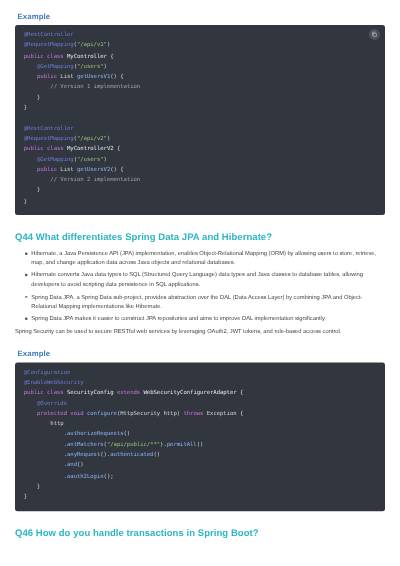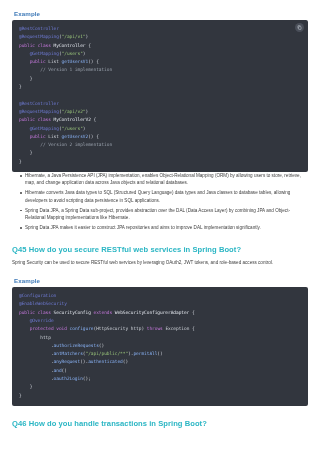--- a/index.html
+++ b/index.html
@@ -134,28 +134,28 @@
         <div class="code-line"><span class="ann">@RequestMapping</span><span class="pl">(</span><span class="str">"/api/v2"</span><span class="pl">)</span></div>
         <div class="code-line"><span class="kw">public</span>&nbsp;<span class="kw">class</span>&nbsp;<span class="cls">MyControllerV2</span>&nbsp;<span class="pl">{</span></div>
         <div class="code-line">&nbsp;&nbsp;&nbsp;&nbsp;<span class="ann">@GetMapping</span><span class="pl">(</span><span class="str">"/users"</span><span class="pl">)</span></div>
         <div class="code-line">&nbsp;&nbsp;&nbsp;&nbsp;<span class="kw">public</span>&nbsp;<span class="pl">List</span>&nbsp;<span class="fn">getUsersV2</span><span class="pl">()</span>&nbsp;<span class="pl">{</span></div>
         <div class="code-line">&nbsp;&nbsp;&nbsp;&nbsp;&nbsp;&nbsp;&nbsp;&nbsp;<span class="cmt">// Version 2 implementation</span></div>
         <div class="code-line">&nbsp;&nbsp;&nbsp;&nbsp;<span class="pl">}</span></div>
         <div class="code-line"><span class="pl">}</span></div>
       </div>
   </div>
 
+  <h2 class="q-heading">Q44 What differentiates Spring Data JPA and Hibernate?</h2>
   <ul class="bullets" id="q44-list">
       <li>Hibernate, a Java Persistence API (JPA) implementation, enables Object-Relational Mapping (ORM) by allowing users to store, retrieve, map, and change application data across Java objects and relational databases.</li>
       <li>Hibernate converts Java data types to SQL (Structured Query Language) data types and Java classes to database tables, allowing developers to avoid scripting data persistence in SQL applications.</li>
       <li>Spring Data JPA, a Spring Data sub-project, provides abstraction over the DAL (Data Access Layer) by combining JPA and Object-Relational Mapping implementations like Hibernate.</li>
       <li>Spring Data JPA makes it easier to construct JPA repositories and aims to improve DAL implementation significantly.</li>
     </ul>
 
-  <h2 class="q-heading">Q45 How do you secure RESTful web services in Spring Boot?</h2>
   <p class="plain">Spring Security can be used to secure RESTful web services by leveraging OAuth2, JWT tokens, and role-based access control.</p>
 
   <div class="gap-md"></div>
   <div class="example-label">Example</div>
 
   <div class="code-block" id="code2">
     <div id="code2-lines">
         <div class="code-line"><span class="ann">@Configuration</span></div>
         <div class="code-line"><span class="ann">@EnableWebSecurity</span></div>
         <div class="code-line"><span class="kw">public</span>&nbsp;<span class="kw">class</span>&nbsp;<span class="cls">SecurityConfig</span>&nbsp;<span class="kw">extends</span>&nbsp;<span class="cls">WebSecurityConfigurerAdapter</span>&nbsp;<span class="pl">{</span></div>

